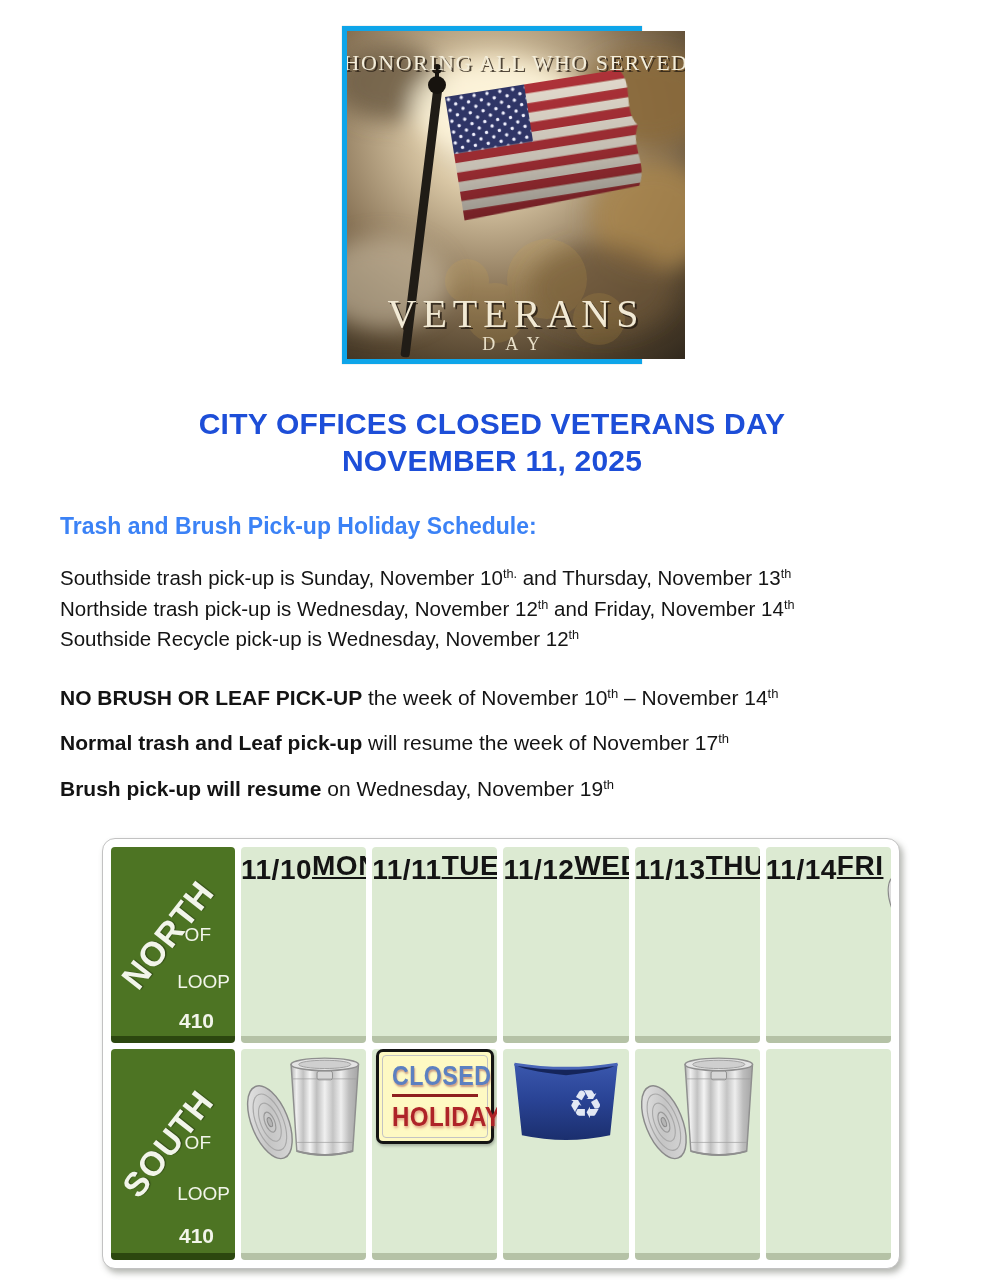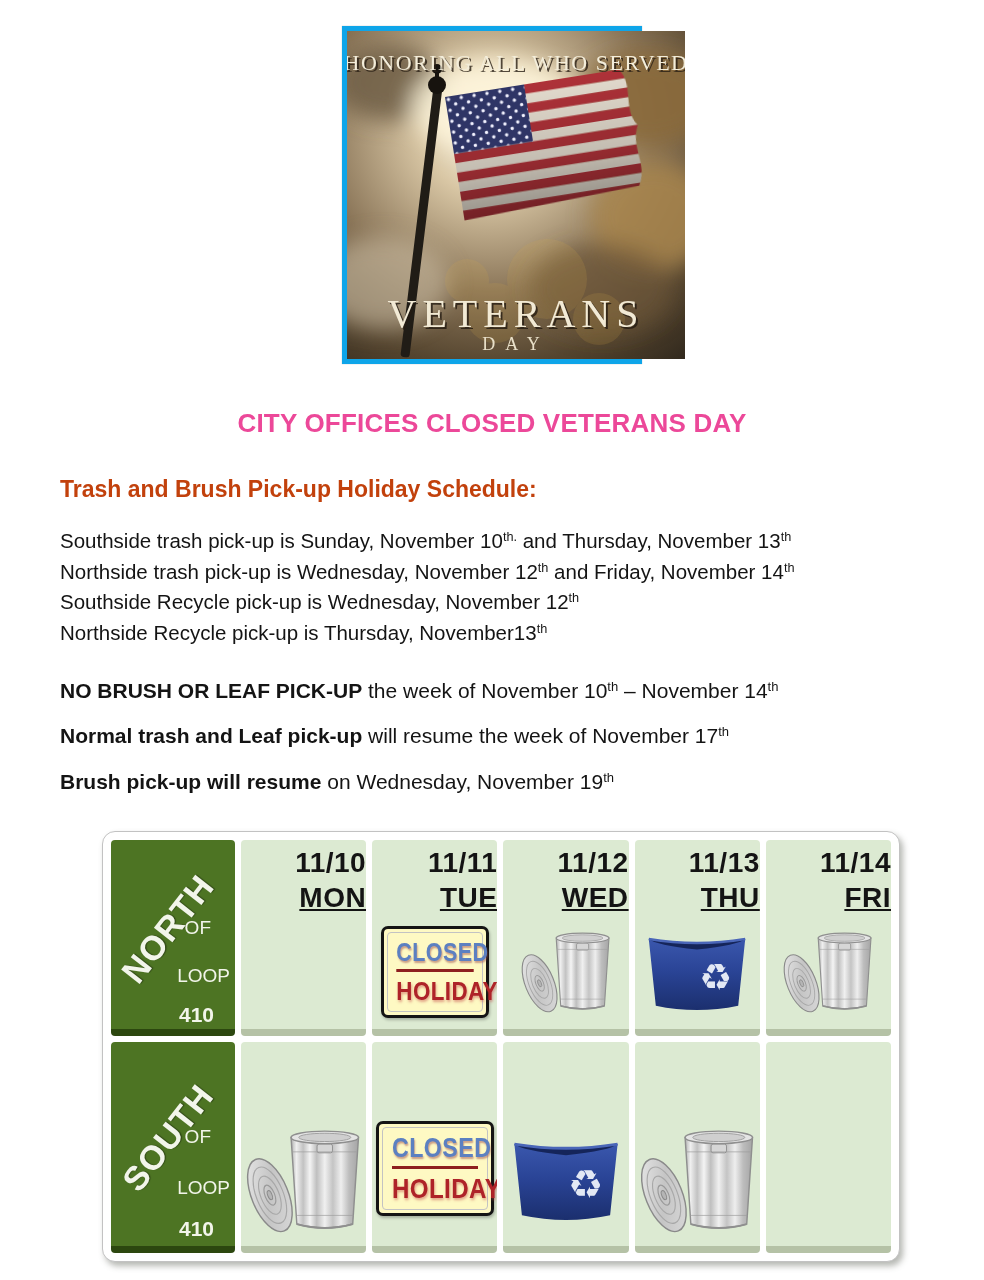--- a/index.html
+++ b/index.html
@@ -14,24 +14,24 @@
     width:300px; height:338px; margin:26px auto 16px; 
     border:5px solid #0ea5e9;
     box-shadow: inset 0 0 0 2px #40291c, 0 0 1px rgba(0,0,0,.3);
     background:#3a2f22;
   }
   .flag-art svg{ display:block; }
 
   
   .title{
     margin:41px 30px 0; text-align:center;
-    font-size:26px; font-weight:bold; line-height:37px; letter-spacing:.2px; color:#ec4899;
+    font-size:30px; font-weight:bold; line-height:37px; letter-spacing:.2px; color:#1d4ed8;
   }
   .section-heading{
-    margin:34px 0 0 60px; font-size:23px; font-weight:bold; color:#c2410c;
+    margin:34px 0 0 60px; font-size:23px; font-weight:bold; color:#3b82f6;
   }
   .sched-lines{ margin:24px 0 0 60px; font-size:20.5px; line-height:27.5px; }
   .sched-line{ margin:0; }
   .sup{ font-size:.62em; position:relative; top:-.52em; }
   .notice{ margin:0 0 0 60px; font-size:21px; }
   .notice b{ font-weight:bold; }
   .notice.n1{ margin-top:30px; }
   .notice.n2{ margin-top:21px; }
   .notice.n3{ margin-top:22px; }
 
@@ -58,21 +58,21 @@
     transform:translate(-50%,-50%) rotate(-52deg);
     font-size:34px; font-weight:bold; letter-spacing:1px; white-space:nowrap;
     text-shadow:1px 1px 1px rgba(0,0,0,.35);
   }
   .label-of{ position:absolute; right:24px; top:41%; font-size:19px; font-weight:normal; }
   .label-loop{ position:absolute; right:5px; top:66%; font-size:19px; font-weight:normal; }
   .label-num{ position:absolute; right:21px; top:86%; font-size:21px; font-weight:bold; }
 
   .day-cell{
     background:#dcead2; border-radius:4px; border-bottom:7px solid #b5c2a6;
-    display:flex; flex-direction:column; align-items:flex-end; overflow:hidden;
+    display:flex; flex-direction:row; align-items:flex-start; overflow:hidden;
   }
   .cell-date{ font-size:28px; font-weight:bold; margin-top:7px; letter-spacing:.5px; }
   .cell-day{ font-size:28px; font-weight:bold; margin-top:3px; letter-spacing:.5px;text-decoration:underline; }
   .icon-slot{ flex:1; width:100%; display:flex; align-items:center; justify-content:center; }
   .row-south .icon-slot{ align-items:flex-end; padding-bottom:8px; }
 
   
   .row-north .icon-trash{ width:98px; }
   .row-south .icon-trash{ width:130px; }
   .row-north .icon-recycle{ width:114px; }
@@ -180,29 +180,29 @@
     <text x="169" y="39" text-anchor="middle" font-family="'Liberation Serif', serif" font-size="22" letter-spacing="1.5" fill="#f3edda">HONORING ALL WHO SERVED</text>
 
     <text x="171" y="298" text-anchor="middle" font-family="'Liberation Serif', serif" font-size="40" letter-spacing="6" fill="#241b12" opacity=".8">VETERANS</text>
     <text x="169" y="296" text-anchor="middle" font-family="'Liberation Serif', serif" font-size="40" letter-spacing="6" fill="#f2ead5">VETERANS</text>
     <text x="169" y="319" text-anchor="middle" font-family="'Liberation Serif', serif" font-size="18" letter-spacing="10" fill="#e9e0c9">DAY</text>
   </svg>
 </div>
 
 <h1 class="title">
   <span>CITY OFFICES CLOSED VETERANS DAY</span><br>
+  <span>NOVEMBER 11, 2025</span>
 </h1>
 
 <h2 class="section-heading">Trash and Brush Pick-up Holiday Schedule:</h2>
 
 <div class="sched-lines">
   <p class="sched-line"><span>Southside trash pick-up is Sunday, November 10</span><span class="sup">th.</span><span> and Thursday, November 13</span><span class="sup">th</span></p>
   <p class="sched-line"><span>Northside trash pick-up is Wednesday, November 12</span><span class="sup">th</span><span> and Friday, November 14</span><span class="sup">th</span></p>
   <p class="sched-line"><span>Southside Recycle pick-up is Wednesday, November 12</span><span class="sup">th</span><span></span><span class="sup"></span></p>
-  <p class="sched-line"><span>Northside Recycle pick-up is Thursday, November13</span><span class="sup">th</span><span></span><span class="sup"></span></p>
 </div>
 
 <p class="notice n1"><b>NO BRUSH OR LEAF PICK-UP</b><span> the week of November 10</span><span class="sup">th</span><span> – November 14</span><span class="sup">th</span></p>
 <p class="notice n2"><b>Normal trash and Leaf pick-up</b><span> will resume the week of November 17</span><span class="sup">th</span><span></span><span class="sup"></span></p>
 <p class="notice n3"><b>Brush pick-up will resume</b><span> on Wednesday, November 19</span><span class="sup">th</span><span></span><span class="sup"></span></p>
 
 <div class="sched-table">
 
   <div class="label-cell">
     <span class="label-main">NORTH</span>

